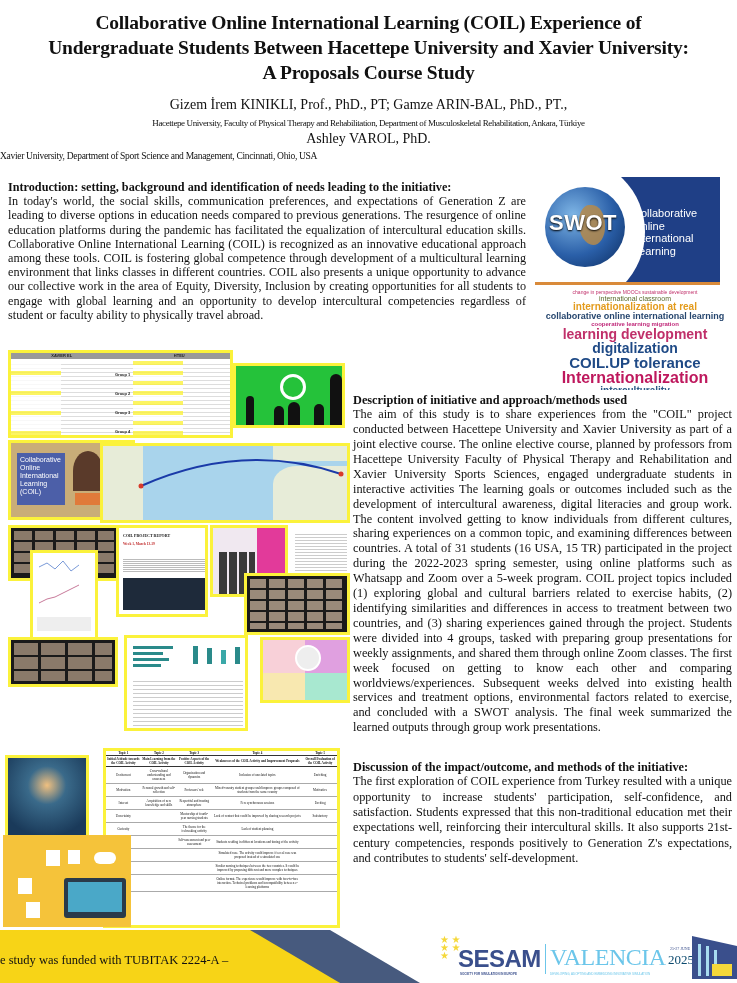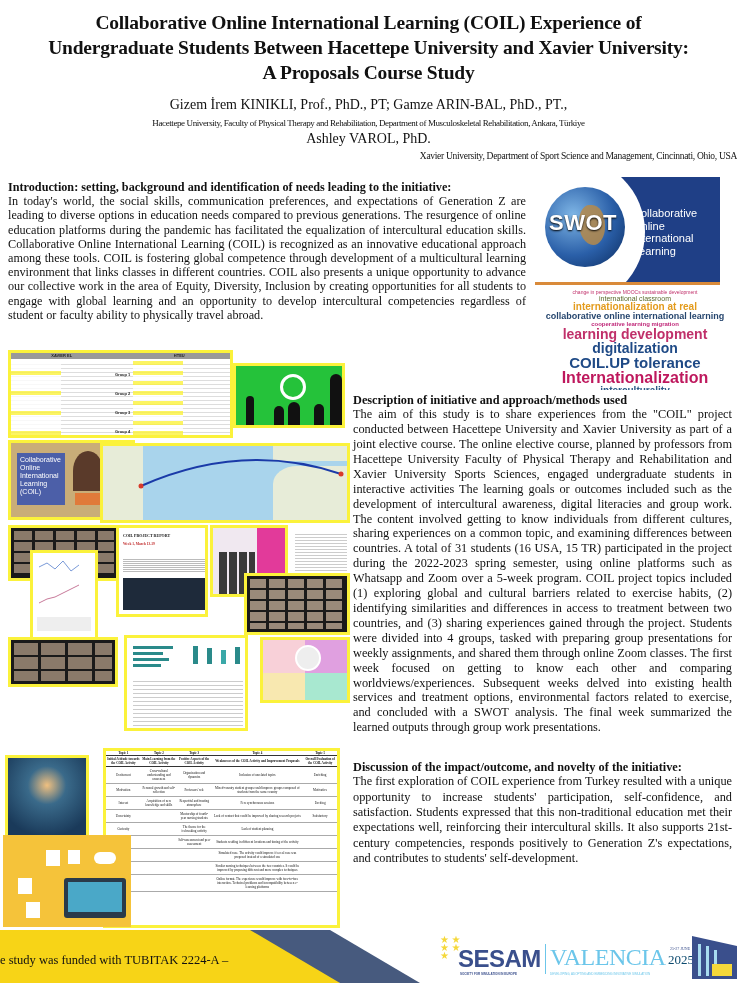--- a/index.html
+++ b/index.html
@@ -4,21 +4,21 @@
 <style>
   * { box-sizing: border-box; margin: 0; padding: 0; }
   html, body { width: 737px; height: 983px; overflow: hidden; background: #ffffff; }
   body { position: relative; font-family: "Liberation Serif", serif; color: #111; }
 
   .title { position: absolute; left: 0; top: 10px; width: 737px; text-align: center;
     font-family: "Liberation Serif", serif; font-weight: bold; font-size: 19.5px; line-height: 25px; letter-spacing: -0.2px; }
   .authors1 { position: absolute; left: 0; top: 97px; width: 737px; text-align: center; font-size: 14px; }
   .aff1 { position: absolute; left: 0; top: 118px; width: 737px; text-align: center; font-size: 9px; letter-spacing: -0.4px; }
   .authors2 { position: absolute; left: 0; top: 131px; width: 737px; text-align: center; font-size: 14px; }
-  .aff2 { position: absolute; left: 0; top: 151px; width: 737px; text-align: right; font-size: 9.5px; letter-spacing: -0.3px; }
+  .aff2 { position: absolute; left: 0; top: 151px; width: 737px; text-align: left; font-size: 9.5px; letter-spacing: -0.3px; }
 
   .sec { position: absolute; font-size: 12.2px; line-height: 14.2px; text-align: justify; font-family: Liberation Serif, serif; }
   .sec h2 { font-size: 12.2px; font-weight: bold; line-height: 14.2px; }
   .intro { left: 8px; top: 180px; width: 518px; }
   .desc { left: 353px; top: 393px; width: 379px; font-size: 12.3px; line-height: 14.9px; }
   .desc h2 { font-size: 12.3px; }
   .disc { left: 353px; top: 760px; width: 379px; font-size: 12.3px; line-height: 15.4px; }
   .disc h2 { font-size: 12.3px; }
 
   
@@ -89,21 +89,21 @@
   <span style="font-size:10px;color:#2a5a86;font-weight:bold">interculturality</span>
 
 </div>
 
 <div class="sec desc">
   <h2>Description of initiative and approach/methods used</h2>
   <p>The aim of this study is to share experiences from the "COIL" project conducted between Hacettepe University and Xavier University as part of a joint elective course. The online elective course, planned by professors from Hacettepe University Faculty of Physical Therapy and Rehabilitation and Xavier University Sports Sciences, engaged undergraduate students in interactive activities The learning goals or outcomes included such as the development of intercultural awareness, digital literacies and group work. The content involved getting to know individuals from different cultures, sharing experiences on a common topic, and examining differences between countries. A total of 31 students (16 USA, 15 TR) participated in the project during the 2022-2023 spring semester, using online platforms such as Whatsapp and Zoom over a 5-week program. COIL project topics included (1) exploring global and cultural barriers related to exercise habits, (2) identifying similarities and differences in access to treatment between two countries, and (3) sharing experiences gained through the project. Students were divided into 4 groups, tasked with preparing group presentations for weekly assignments, and shared them through online Zoom classes. The first week focused on getting to know each other and comparing worldviews/experiences. Subsequent weeks delved into existing health services and treatment options, environmental factors related to exercise, and concluded with a SWOT analysis. The final week summarized the learned outputs through group work presentations.</p>
 </div>
 
 <div class="sec disc">
-  <h2>Discussion of the impact/outcome, and novelty of the initiative:</h2>
+  <h2>Discussion of the impact/outcome, and methods of the initiative:</h2>
   <p>The first exploration of COIL experience from Turkey resulted with a unique opportunity to increase students' participation, self-confidence, and satisfaction. Students expressed that this non-traditional education met their expectations well, reinforcing their intercultural skills. It also supports 21st-century competencies, responds positively to Generation Z's expectations, and contributes to students' self-development.</p>
 </div>
 
 <div class="collage">
 
   <div class="ph" style="left:8px;top:5px;width:225px;height:88px;background:#fff;">
     <div style="display:flex;height:6px;background:#999;font:bold 4px 'Liberation Sans',sans-serif;color:#222;">
       <div style="flex:1;text-align:center">XAVIER EL</div>
       <div style="width:16px"></div>
       <div style="flex:1;text-align:center">HTEU</div>

